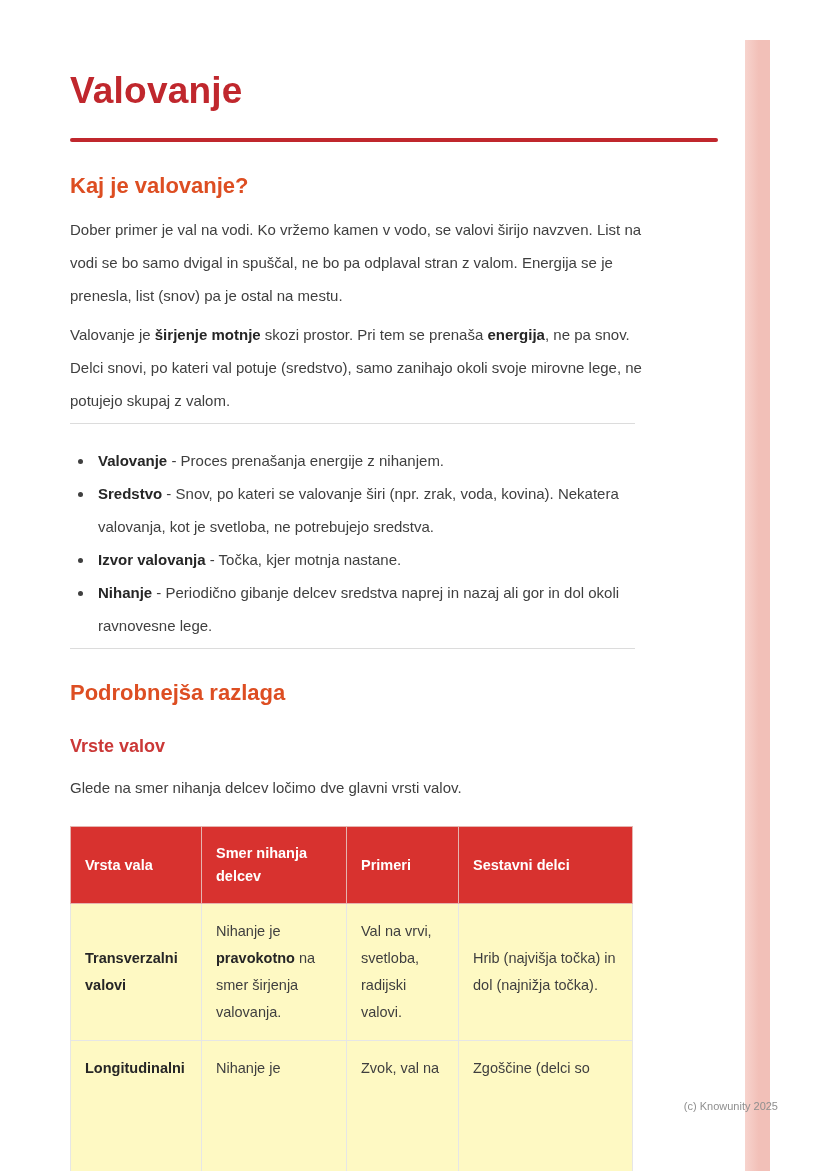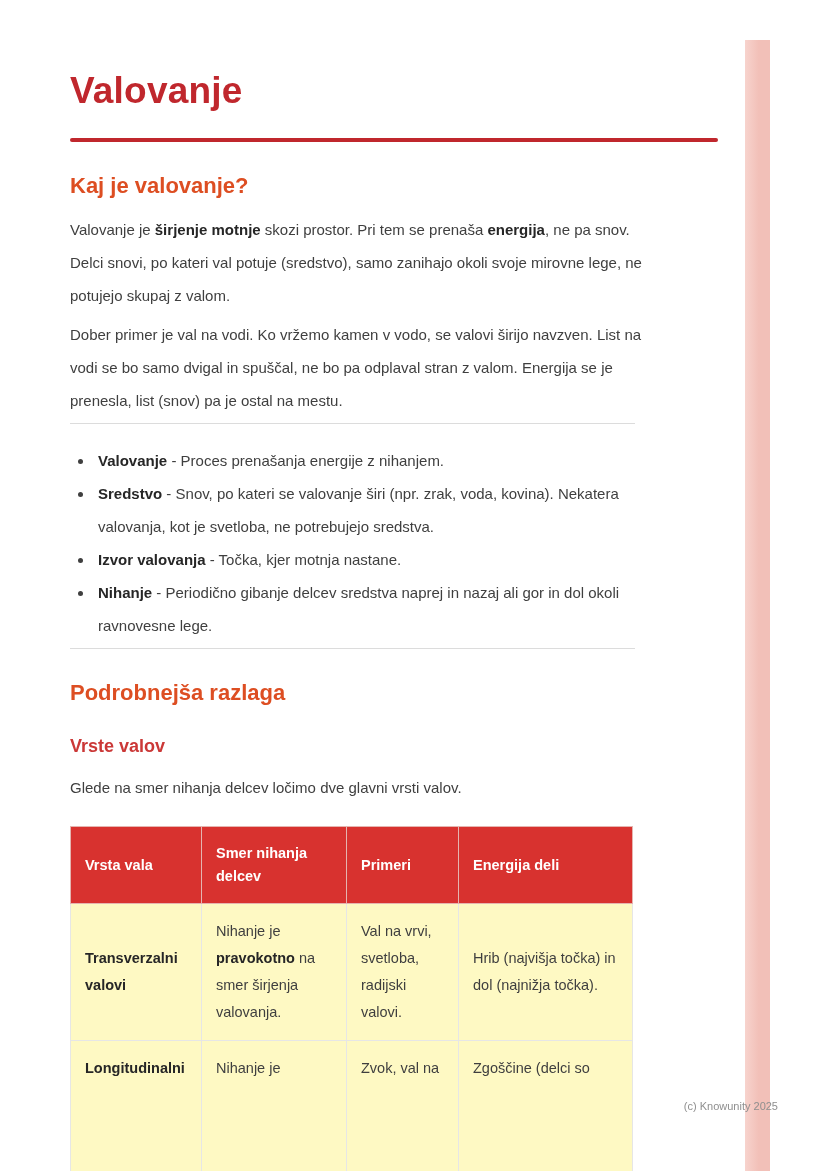--- a/index.html
+++ b/index.html
@@ -122,22 +122,22 @@
 
 <div class="accent-strip"></div>
 
 <main class="content">
 
   <h1 class="page-title">Valovanje</h1>
   <hr class="title-rule">
 
   <section>
     <h2 class="section-heading">Kaj je valovanje?</h2>
+    <p class="body-text"><span>Dober primer je val na vodi. Ko vržemo kamen v vodo, se valovi širijo navzven. List na vodi se bo samo dvigal in spuščal, ne bo pa odplaval stran z valom. Energija se je prenesla, list (snov) pa je ostal na mestu.</span></p>
     <p class="body-text"><span>Valovanje je </span><strong>širjenje motnje</strong><span> skozi prostor. Pri tem se prenaša </span><strong>energija</strong><span>, ne pa snov. Delci snovi, po kateri val potuje (sredstvo), samo zanihajo okoli svoje mirovne lege, ne potujejo skupaj z valom.</span></p>
-    <p class="body-text"><span>Dober primer je val na vodi. Ko vržemo kamen v vodo, se valovi širijo navzven. List na vodi se bo samo dvigal in spuščal, ne bo pa odplaval stran z valom. Energija se je prenesla, list (snov) pa je ostal na mestu.</span></p>
   </section>
 
   <hr class="section-divider">
 
   <section>
     <ul class="term-list">
       <li><strong>Valovanje</strong><span> - Proces prenašanja energije z nihanjem.</span></li>
       <li><strong>Sredstvo</strong><span> - Snov, po kateri se valovanje širi (npr. zrak, voda, kovina). Nekatera valovanja, kot je svetloba, ne potrebujejo sredstva.</span></li>
       <li><strong>Izvor valovanja</strong><span> - Točka, kjer motnja nastane.</span></li>
       <li><strong>Nihanje</strong><span> - Periodično gibanje delcev sredstva naprej in nazaj ali gor in dol okoli ravnovesne lege.</span></li>
@@ -156,21 +156,21 @@
         <col class="c1">
           <col class="c2">
           <col class="c3">
           <col class="c4">
       </colgroup>
       <thead>
         <tr>
           <th>Vrsta vala</th>
           <th>Smer nihanja delcev</th>
           <th>Primeri</th>
-          <th>Energija deli</th>
+          <th>Sestavni delci</th>
         </tr>
       </thead>
       <tbody>
         <tr>
           <td><strong>Transverzalni valovi</strong></td>
           <td><span>Nihanje je </span><strong>pravokotno</strong><span> na smer širjenja valovanja.</span></td>
           <td><span>Val na vrvi, svetloba, radijski valovi.</span></td>
           <td><span>Hrib (najvišja točka) in dol (najnižja točka).</span></td>
         </tr>
         <tr class="clipped-row">

